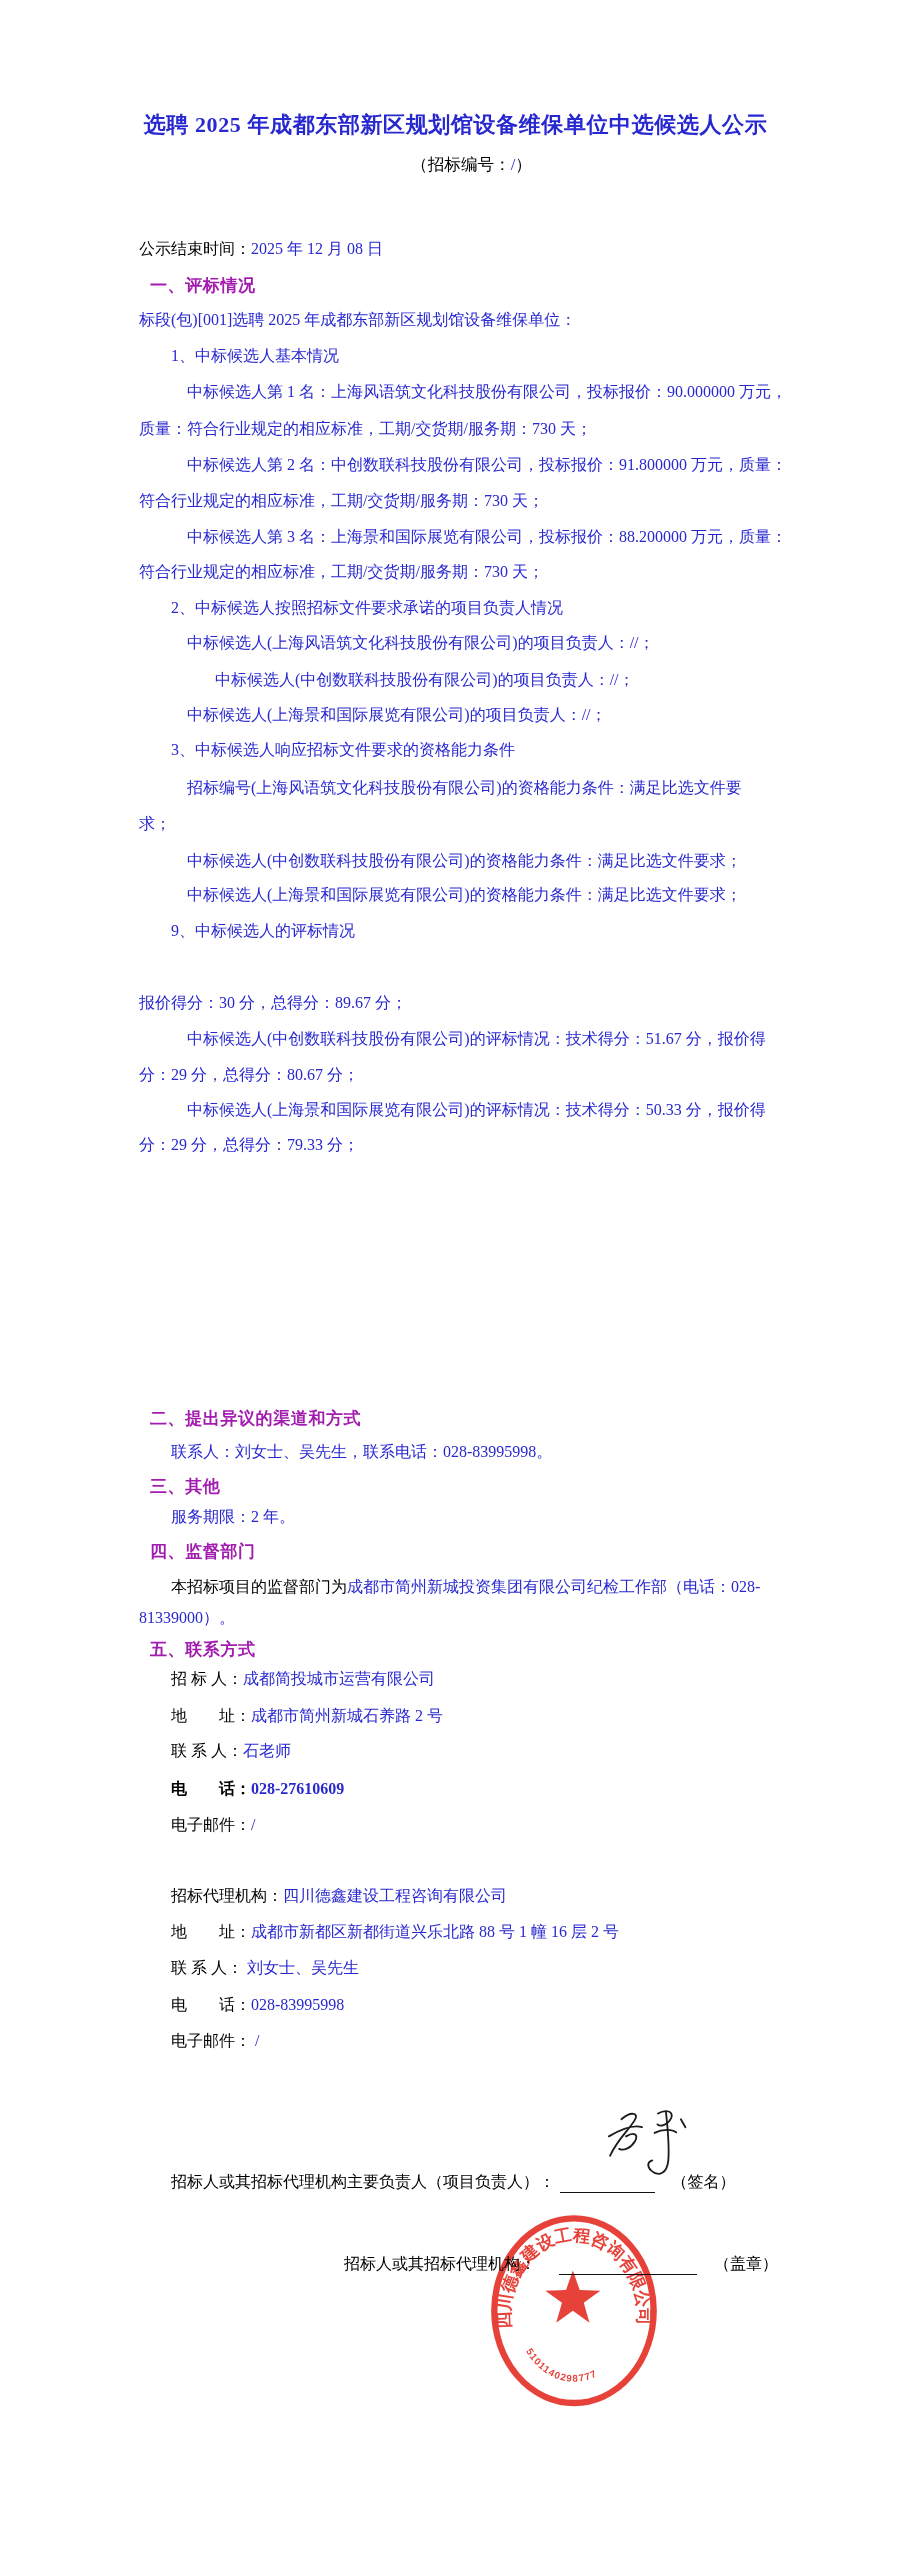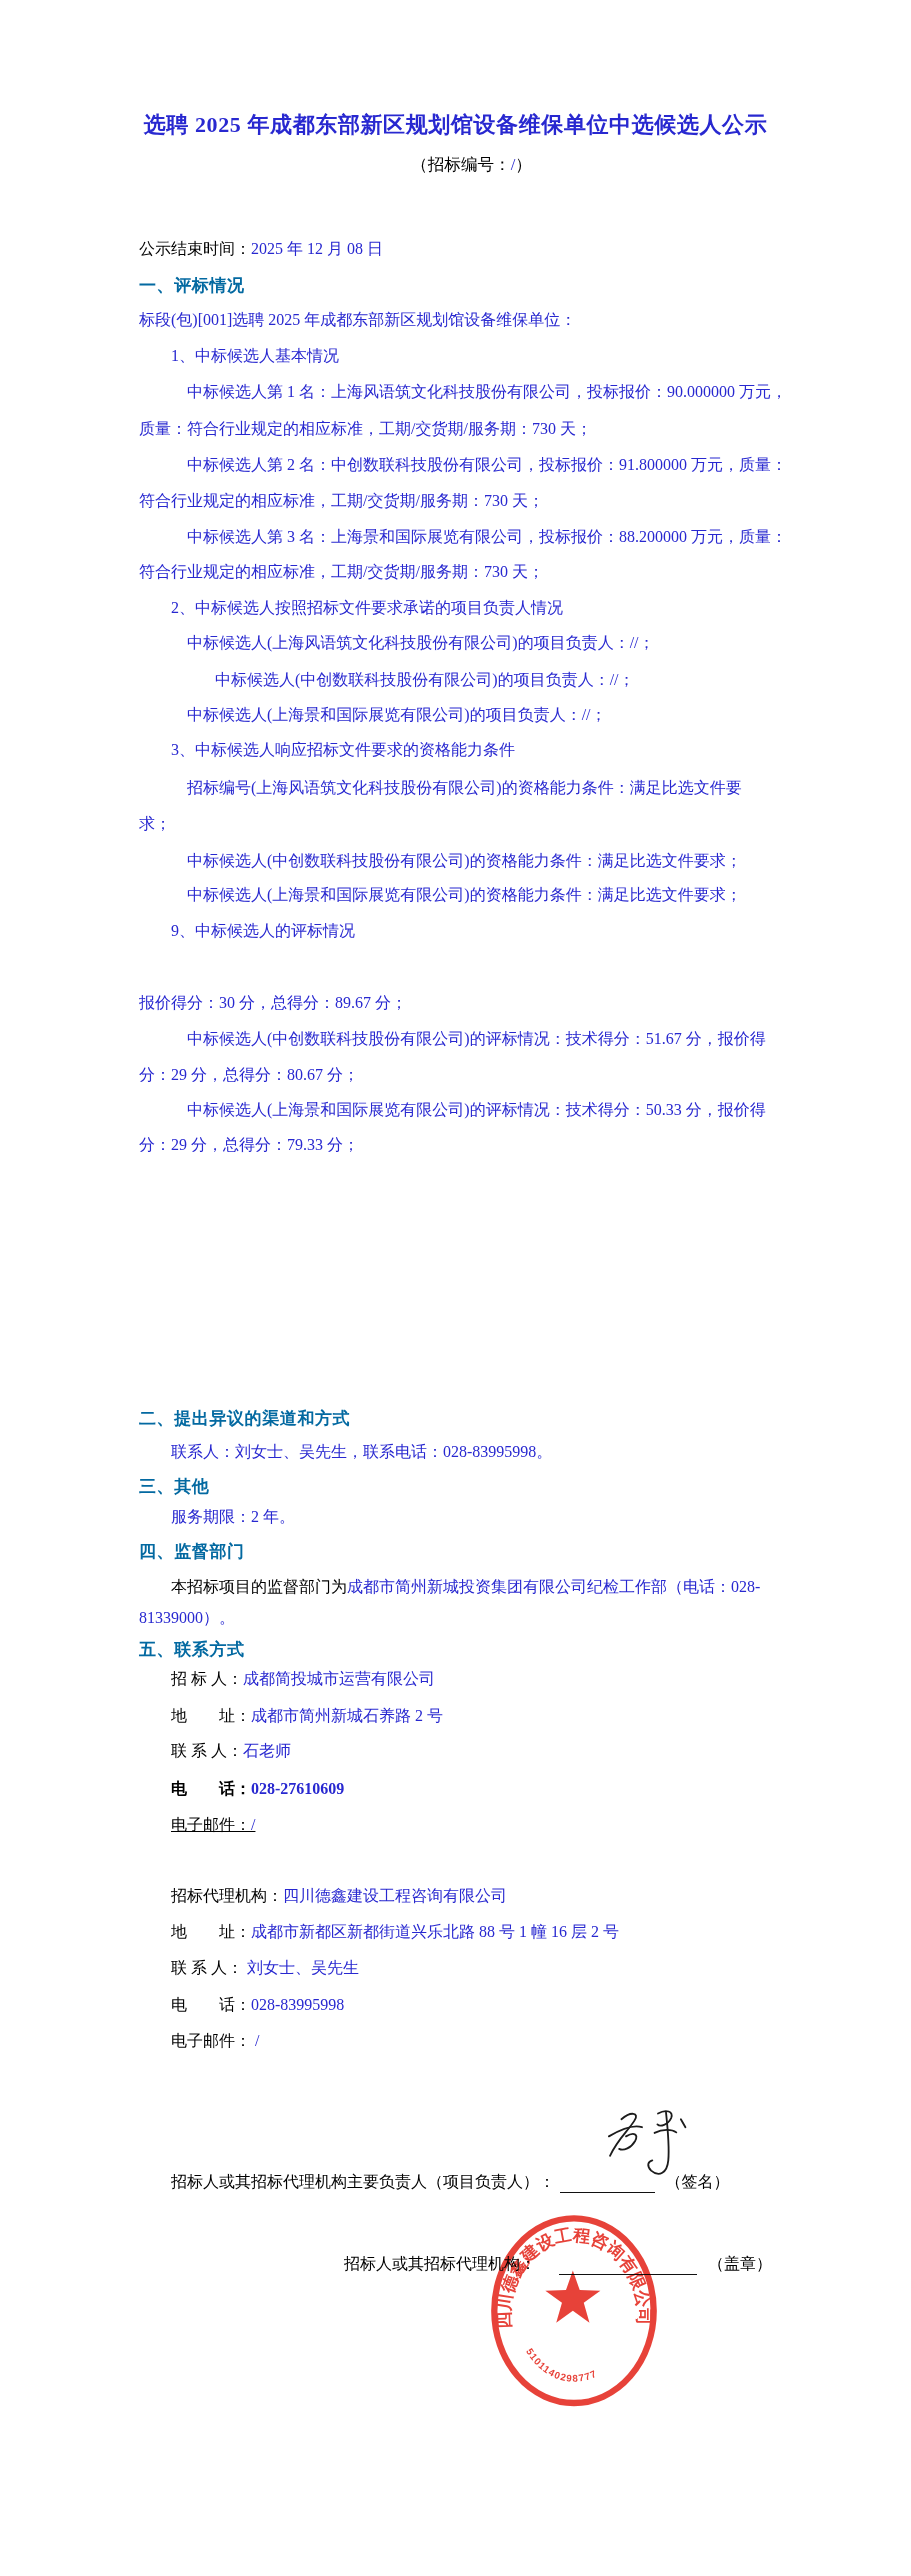--- a/index.html
+++ b/index.html
@@ -25,30 +25,31 @@
     font-size:22px;
     font-weight:bold;
     color:#2828d0;
     letter-spacing:0.6px;
   }
   .subtitle{font-size:16.6px;}
   .hd{
     font-family:"Liberation Sans","DejaVu Sans",sans-serif;
     font-weight:bold;
     font-size:17px;
-    color:#0369a1;
+    color:#a21caf;
     letter-spacing:0.6px;
+    margin-left:11px;
   }
   .sigline{
     display:inline-block;
     border-bottom:1.1px solid #111;
     height:17px;
     vertical-align:bottom;
   }
-  .suffix{margin-left:11px;}
+  .suffix{margin-left:17px;}
   #seal{
     position:absolute;
     left:488px;top:2212px;
     width:172px;height:198px;
     mix-blend-mode:multiply;
     opacity:0.92;
     z-index:5;
   }
   #handsign{
     position:absolute;
@@ -113,21 +114,21 @@
   </div>
   <div class="ln" style="top:1706px;left:171px;">
     <span>地　　址：</span><span class="blue">成都市简州新城石养路 2 号</span>
   </div>
   <div class="ln" style="top:1741px;left:171px;">
     <span>联 系 人：</span><span class="blue">石老师</span>
   </div>
   <div class="ln" style="top:1779px;left:171px;font-weight:bold;">
     <span>电　　话：</span><span class="blue">028-27610609</span>
   </div>
-  <div class="ln" style="top:1815px;left:171px;text-decoration:underline;">
+  <div class="ln" style="top:1815px;left:171px;">
     <span>电子邮件：</span><span class="blue">/</span>
   </div>
   <div class="ln" style="top:1886px;left:171px;">
     <span>招标代理机构：</span><span class="blue">四川德鑫建设工程咨询有限公司</span>
   </div>
   <div class="ln" style="top:1922px;left:171px;">
     <span>地　　址：</span><span class="blue">成都市新都区新都街道兴乐北路 88 号 1 幢 16 层 2 号</span>
   </div>
   <div class="ln" style="top:1958px;left:171px;">
     <span>联 系 人：</span><span class="blue"> 刘女士、吴先生</span>

